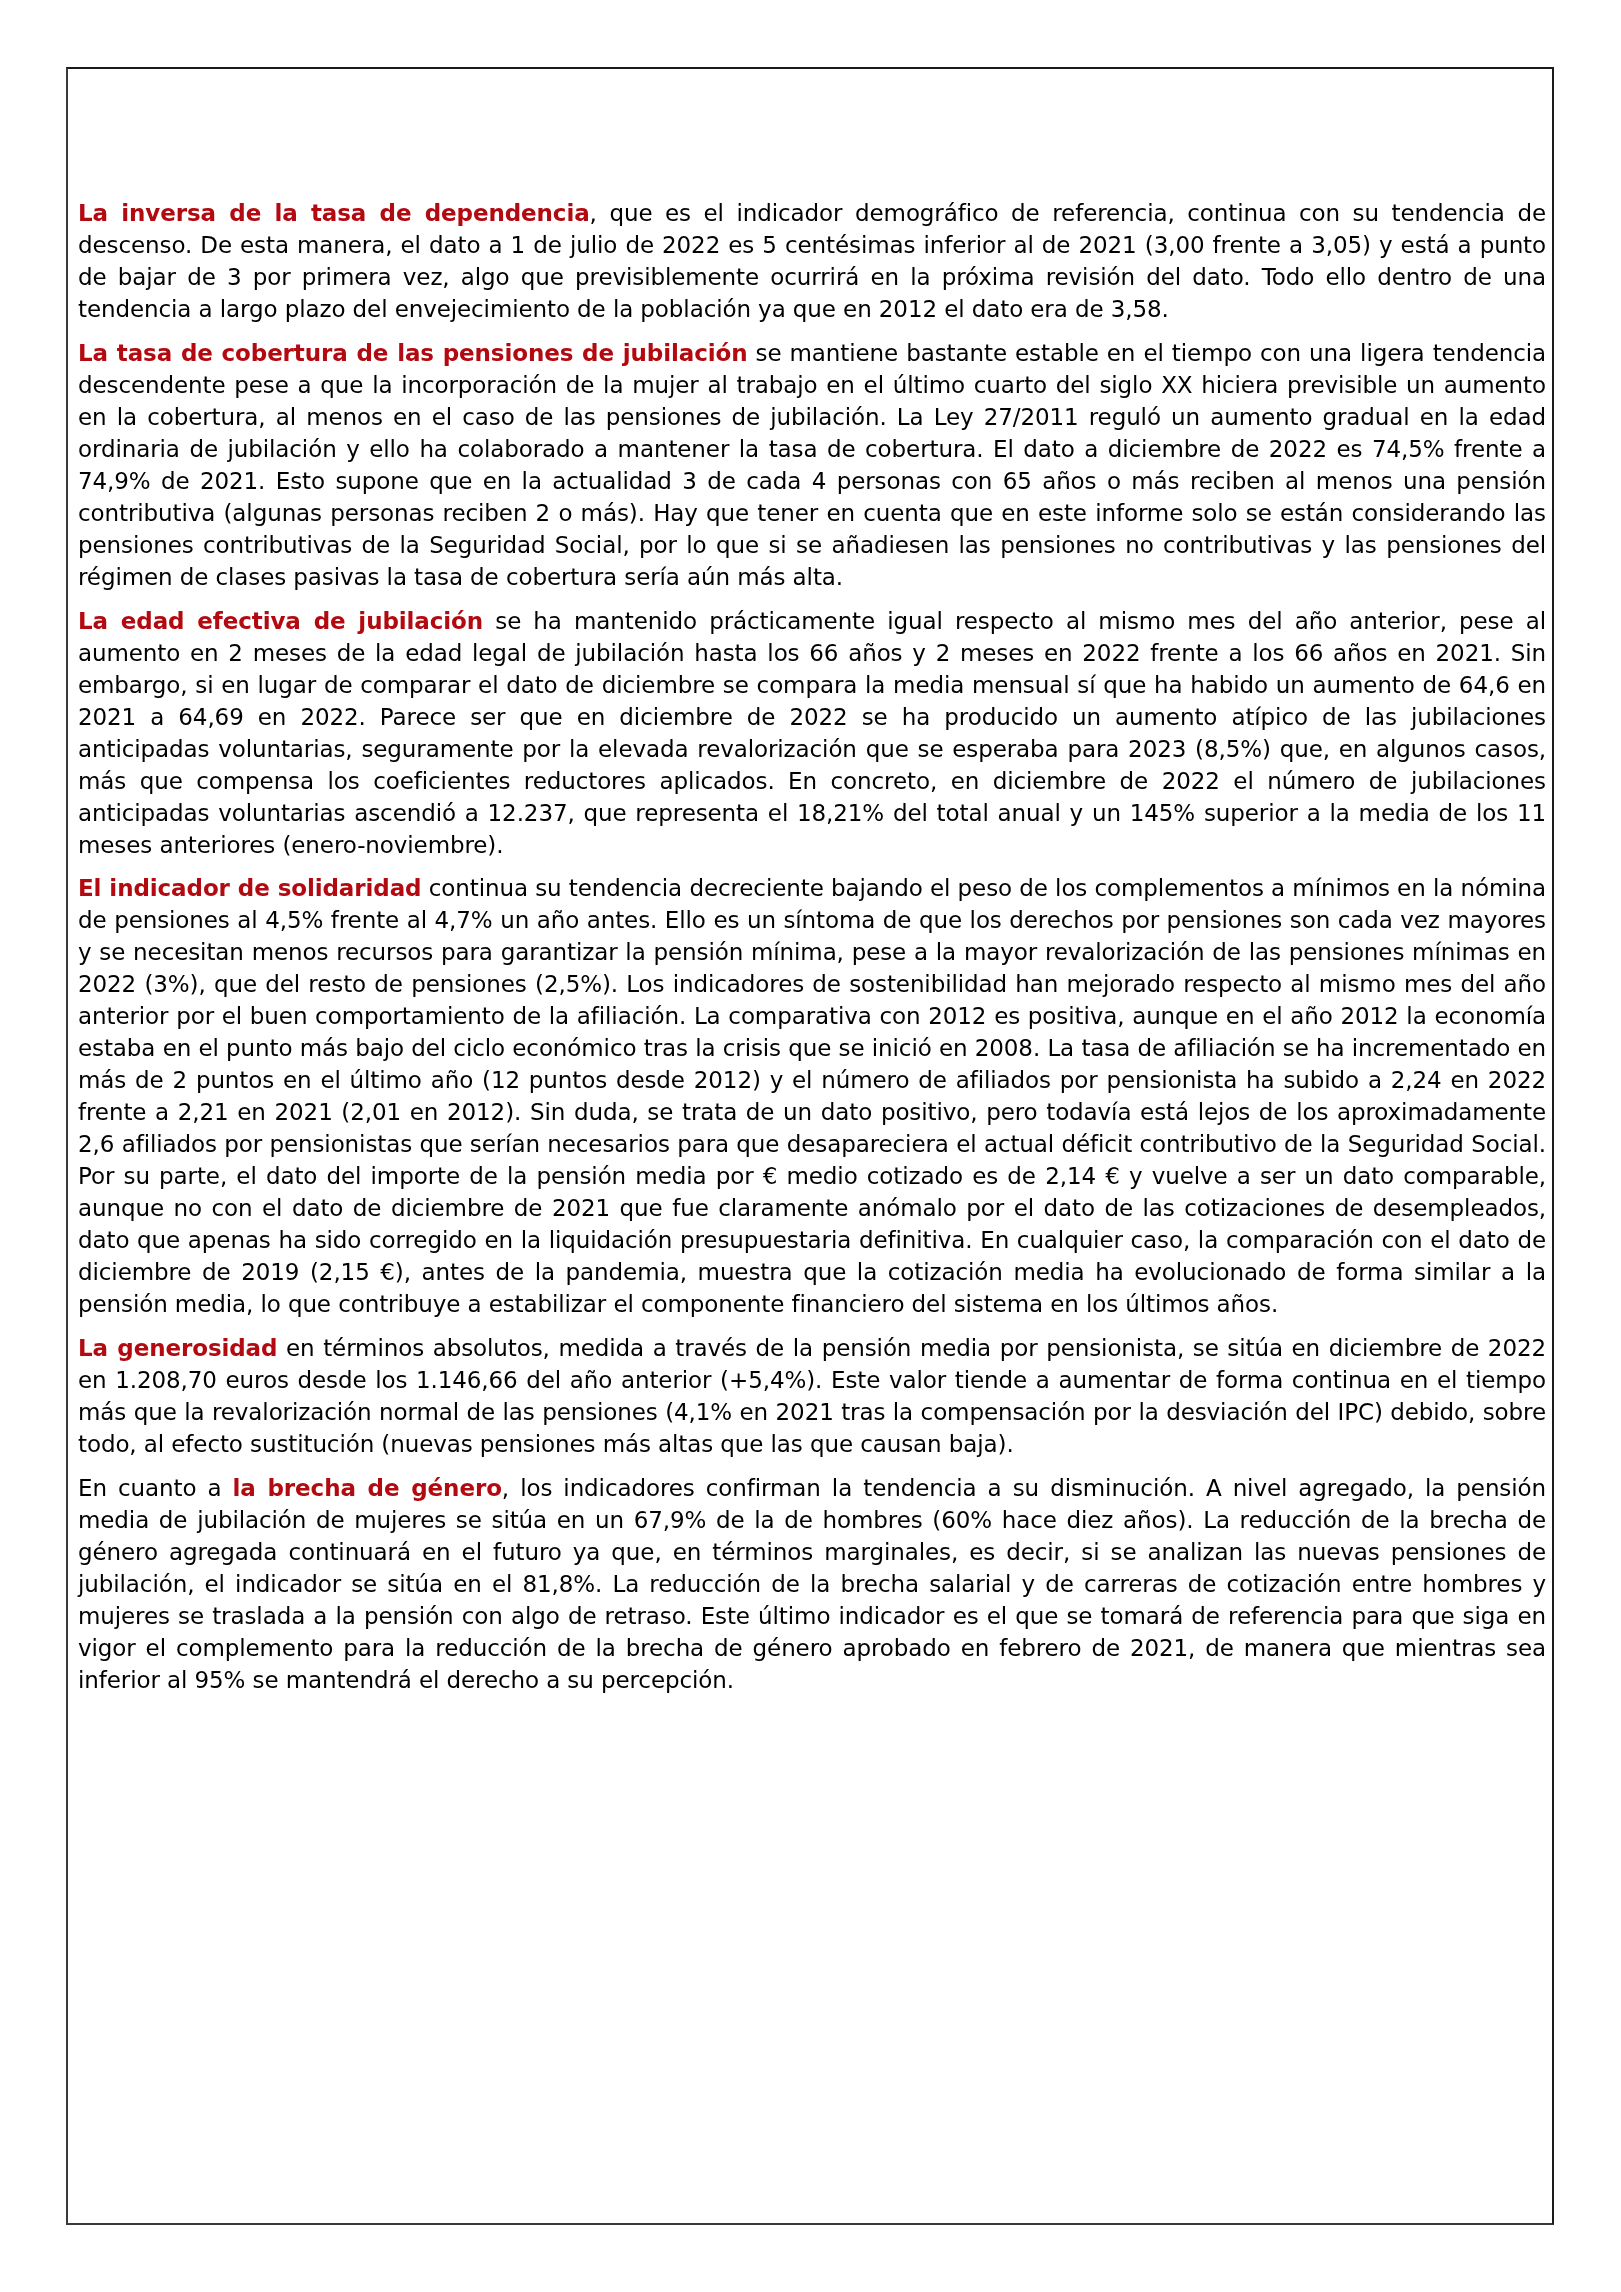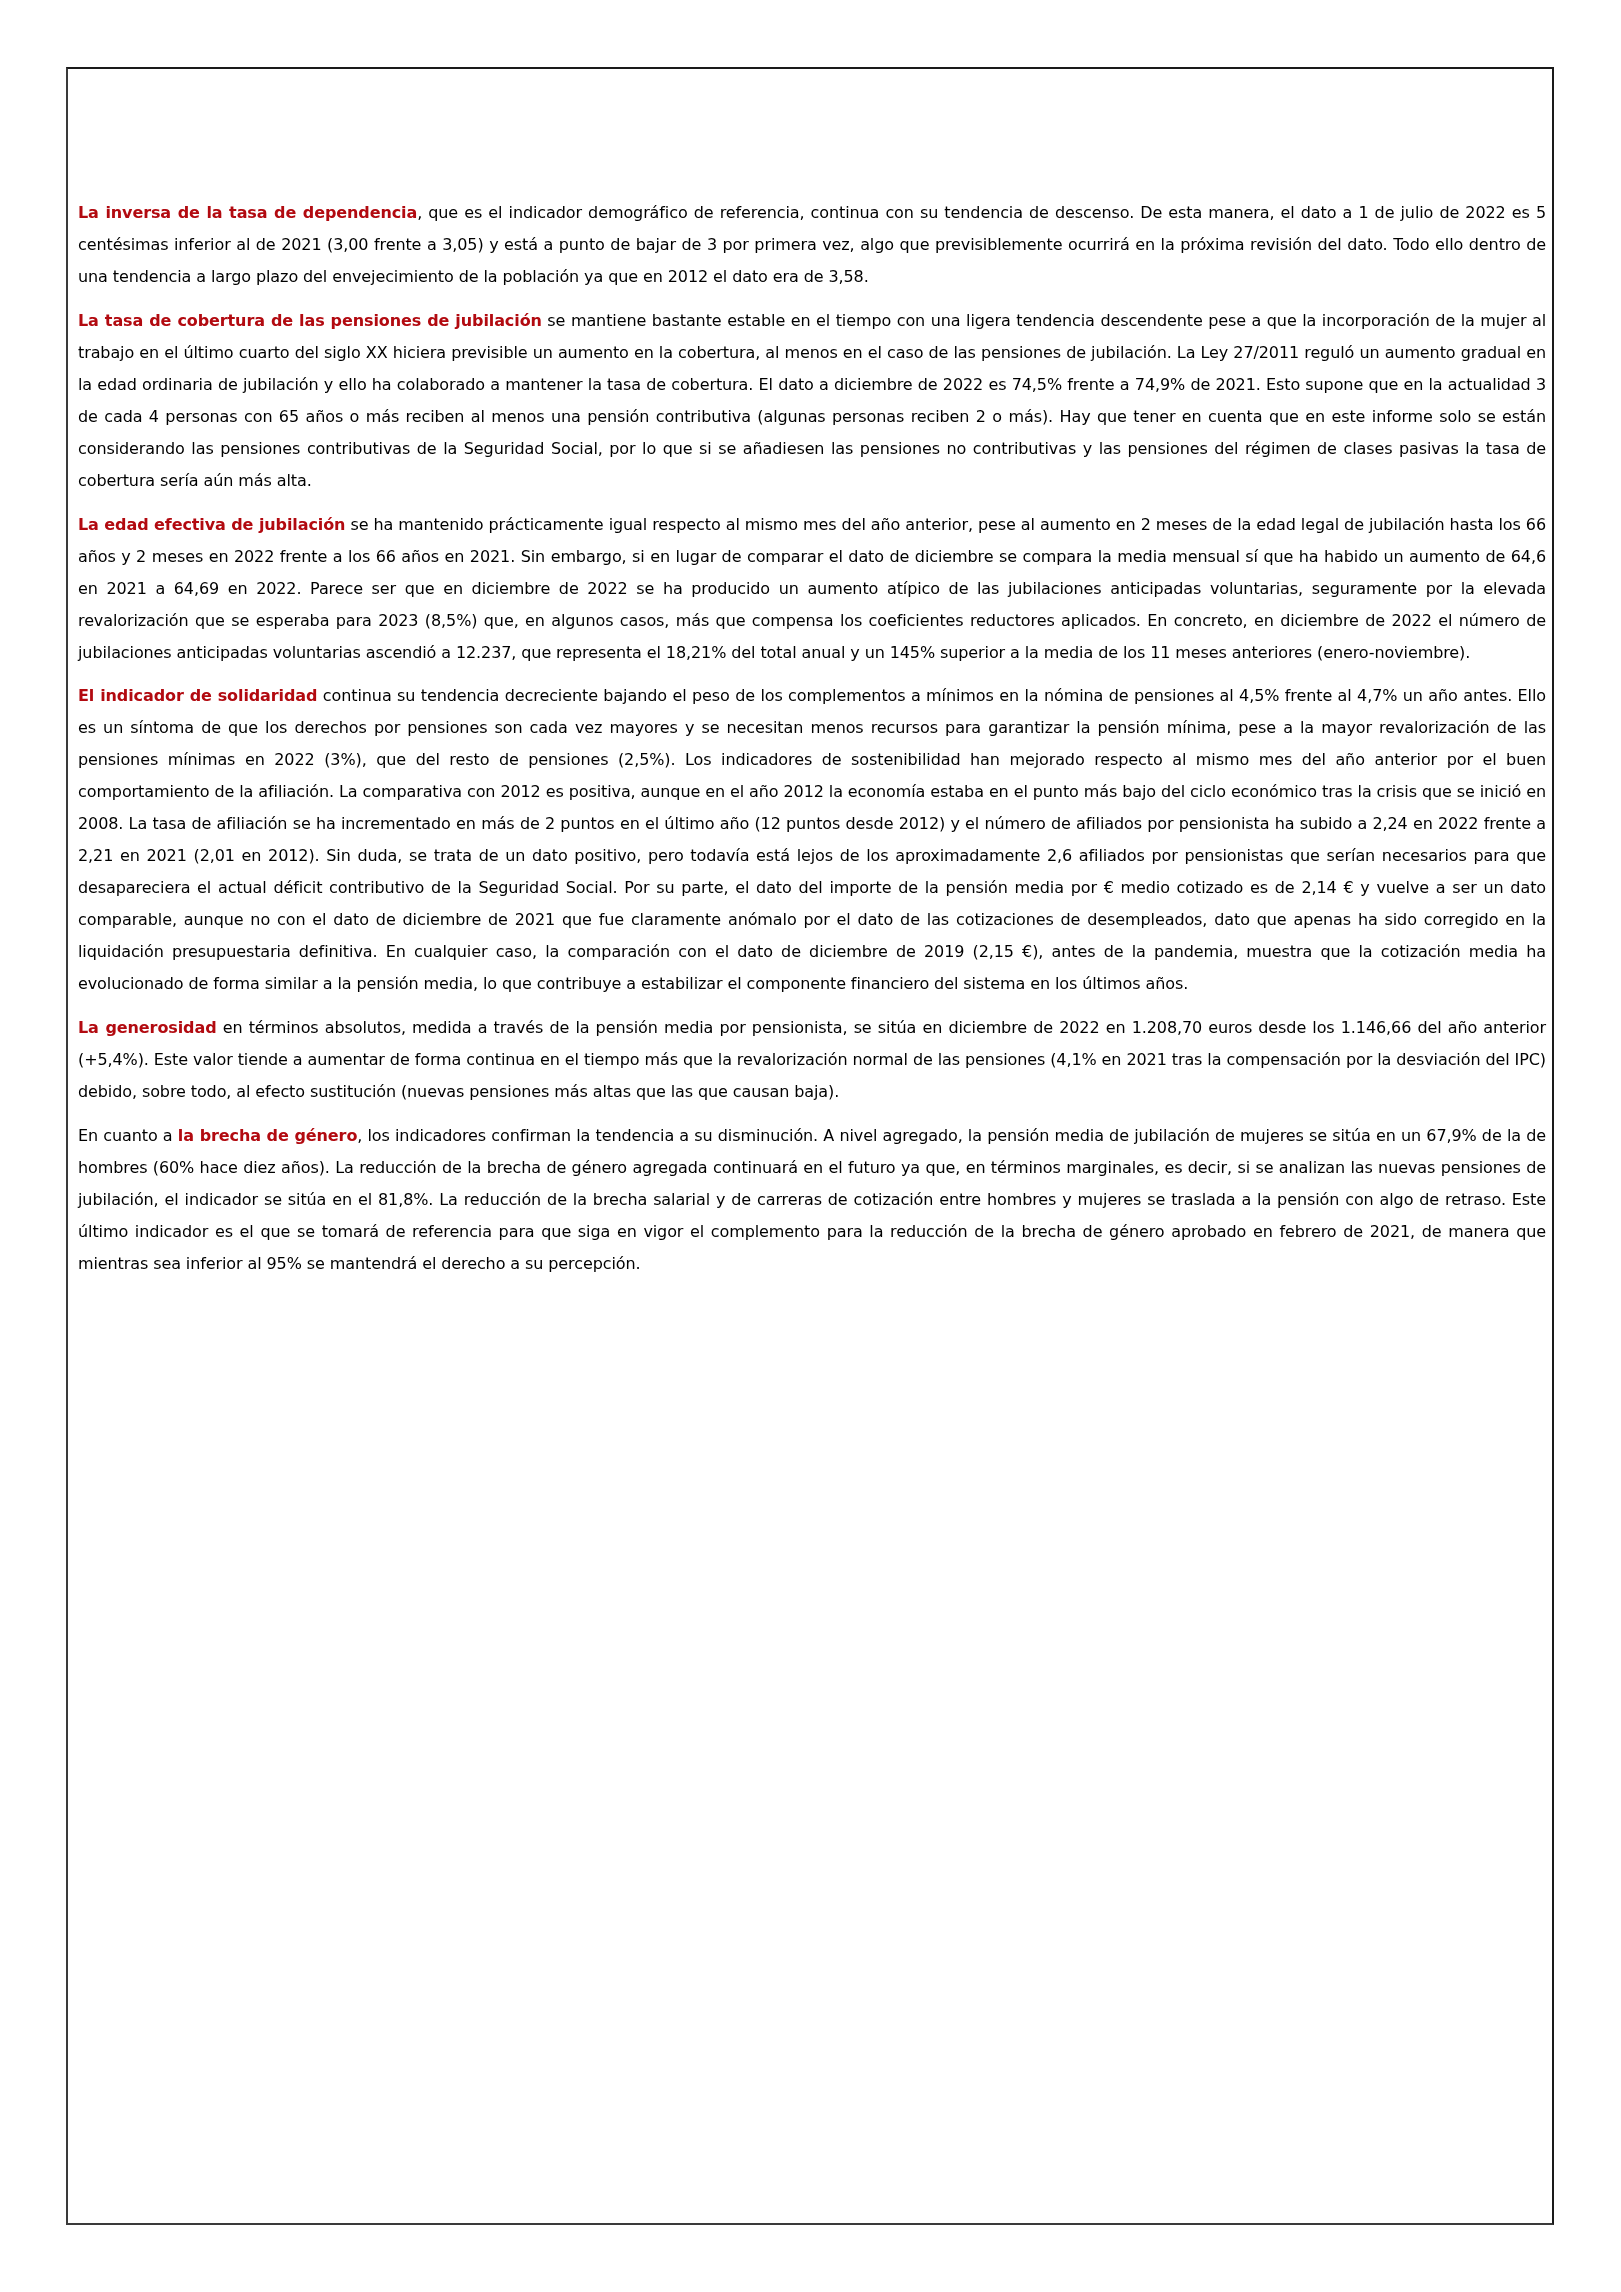--- a/index.html
+++ b/index.html
@@ -27,21 +27,21 @@
       box-sizing: border-box;
     }
     .content {
       position: absolute;
       left: 78px;
       top: 197px;
       width: 1468px;
     }
     .para {
       margin: 0 0 11.8px 0;
-      font-size: 16px;
+      font-size: 23px;
       line-height: 32px;
       text-align: justify;
       letter-spacing: -0.1px;
     }
     .para .hl {
       color: #b20a10;
       font-weight: bold;
     }
   </style>
 </head>

